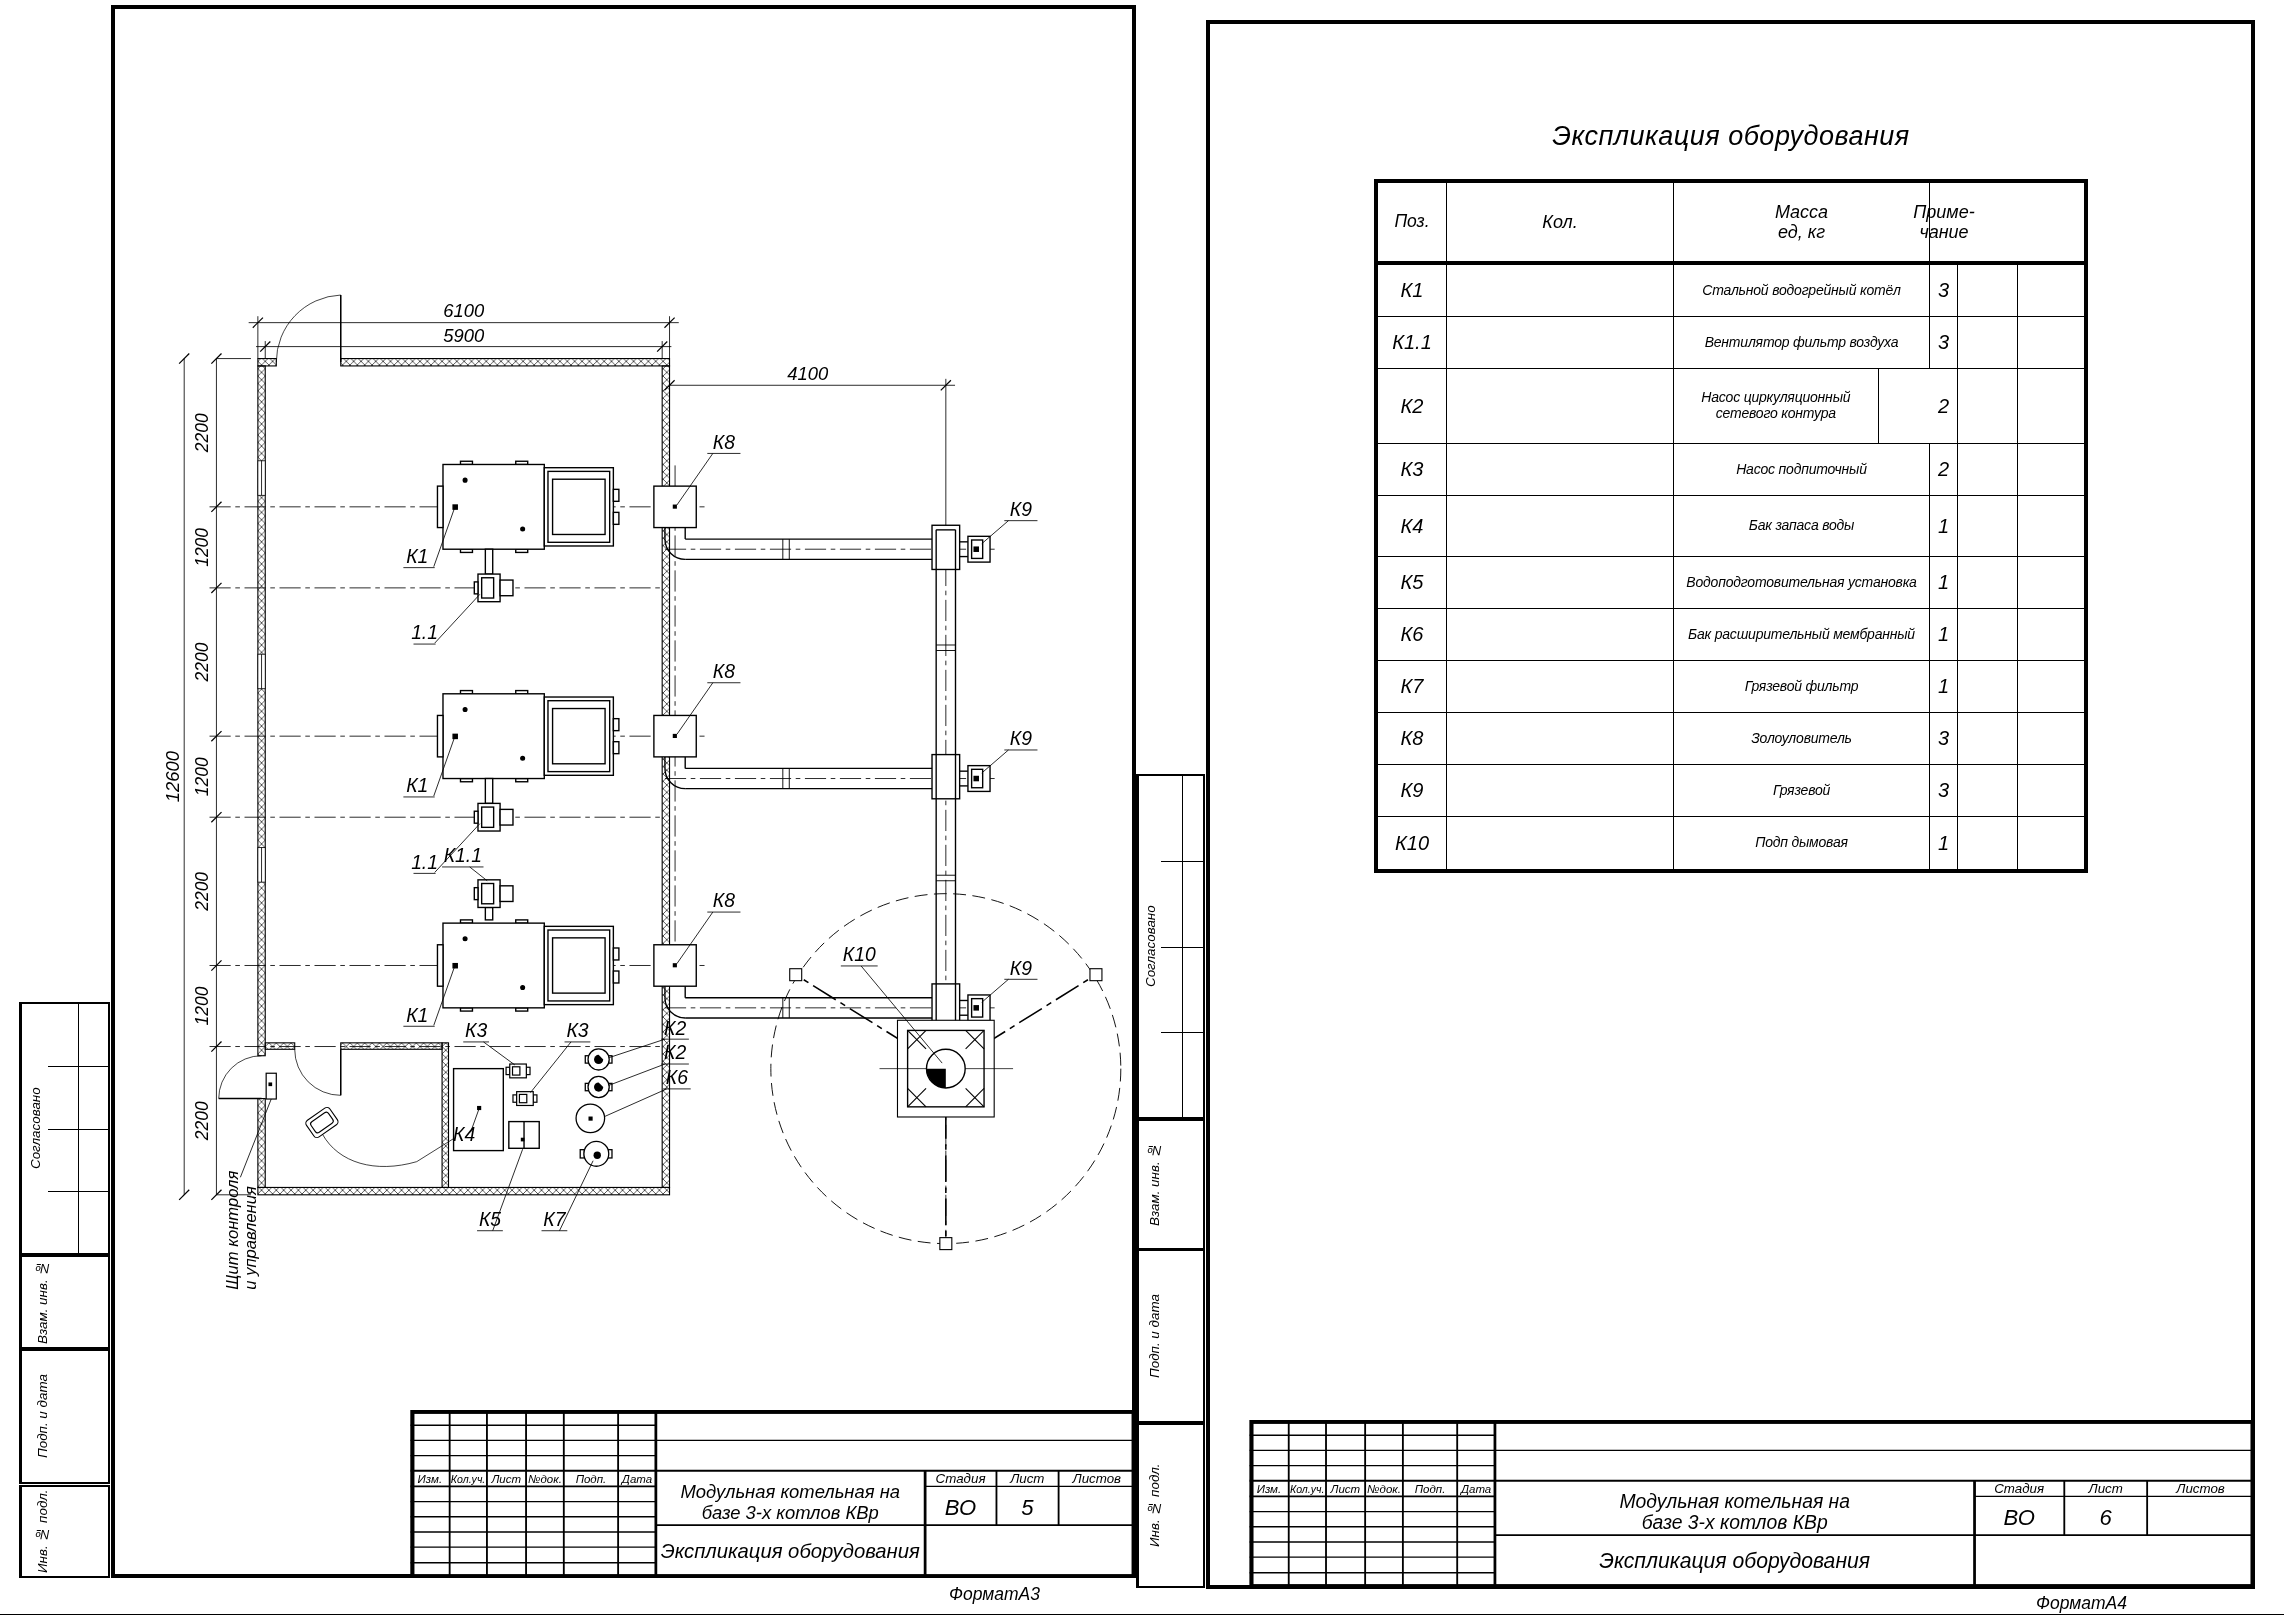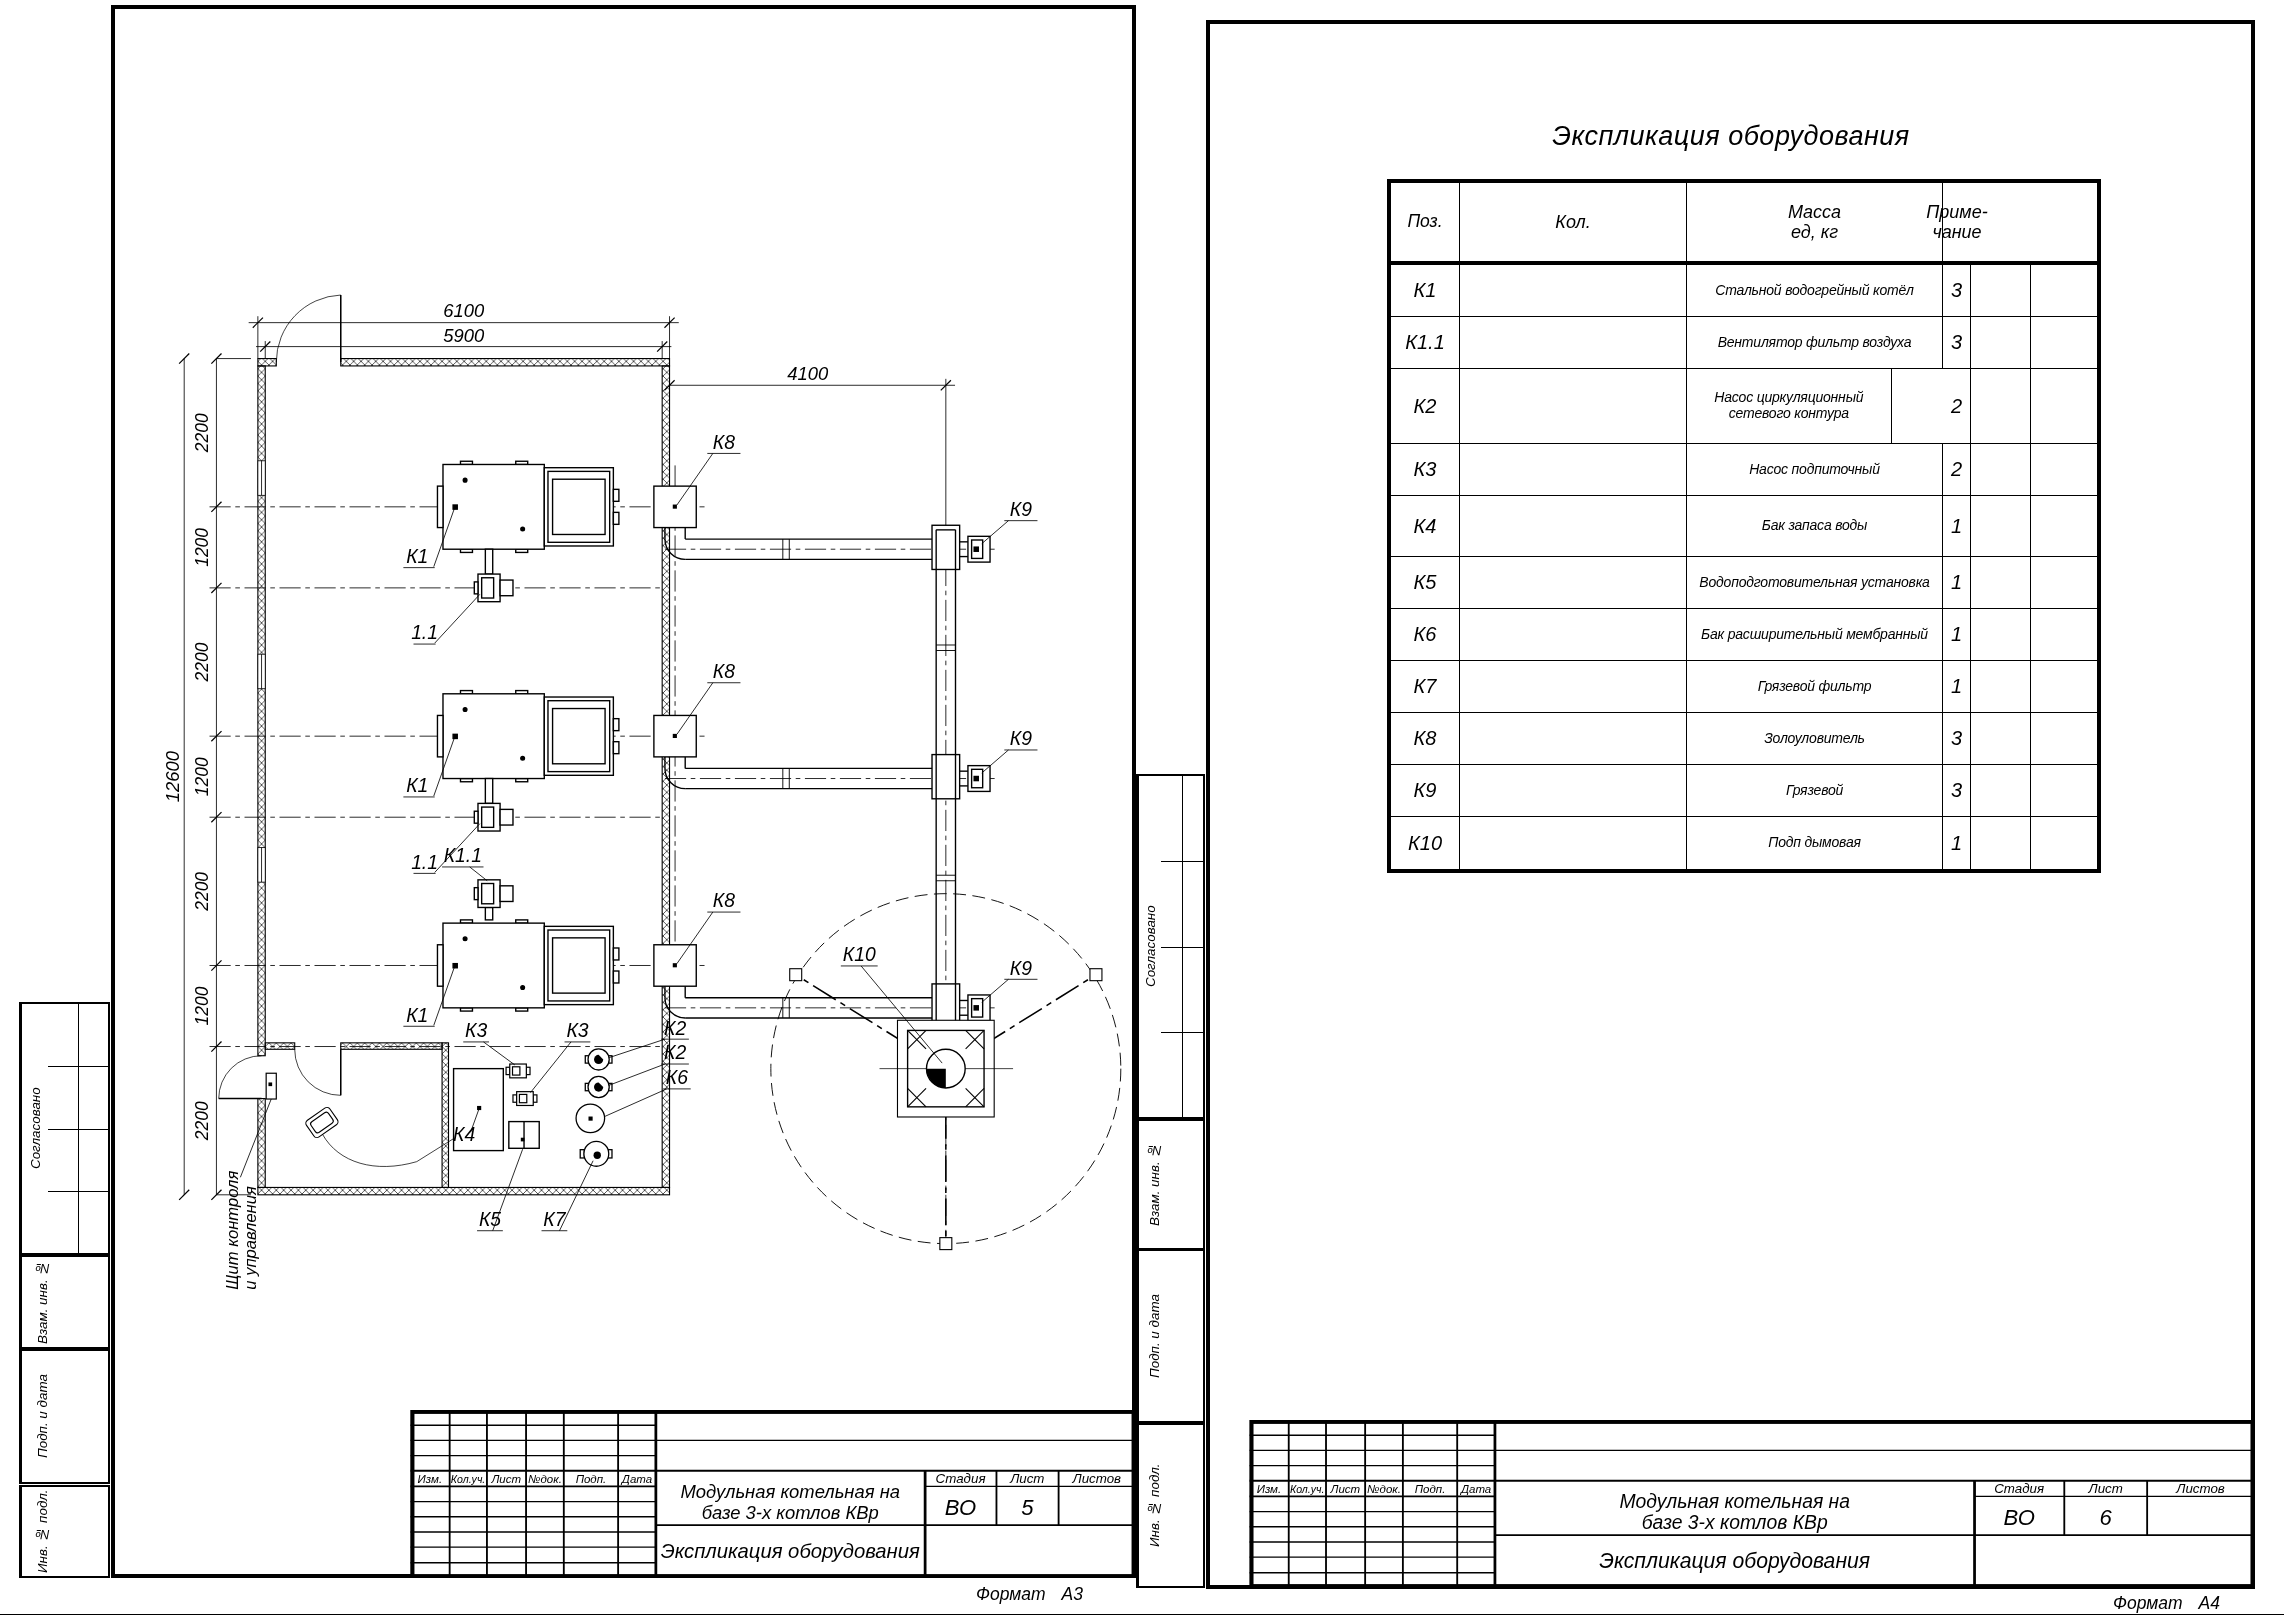--- a/index.html
+++ b/index.html
@@ -24,21 +24,21 @@
   .trow>div{border-right:1.8px solid #000;display:flex;flex-direction:column;align-items:center;justify-content:center;
     text-align:center;font-style:italic;line-height:1.12;}
   .trow>div:last-child{border-right:none;}
   .h-big{font-size:17.5px;}
   .h-small{font-size:18px;}
   .d-pos{font-size:20px;}
   .d-name{font-size:14px;letter-spacing:-0.2px;padding:0 2.8px;}
   .d-qty{font-size:20px;}
   .table-title{position:absolute;display:flex;align-items:center;justify-content:center;
     font:italic 27px "Liberation Sans",sans-serif;letter-spacing:0.5px;}
-  .fmt{position:absolute;display:flex;justify-content:flex-end;font:italic 17.5px "Liberation Sans",sans-serif;gap:16px;}
+  .fmt{position:absolute;display:flex;justify-content:flex-start;font:italic 17.5px "Liberation Sans",sans-serif;}
   svg text{font-family:"Liberation Sans",sans-serif;font-style:italic;fill:#000;}
 </style>
 </head>
 <body>
 
 <div id="canvas">
 
   <div class="abs frame" style="left:111px;top:4.6px;width:1025px;height:1573px;"></div>
 
   <div class="stamp" style="left:19.3px;top:1002px;width:91px;height:253px;">
@@ -539,21 +539,21 @@
     <div class="stamp-label" style="width:31px;">Подп. и дата</div>
     <div class="stamp-empty"></div>
   </div>
   <div class="stamp" style="left:1136px;top:1423px;width:69px;height:165px;">
     <div class="stamp-label" style="width:31px;">Инв. № подл.</div>
     <div class="stamp-empty"></div>
   </div>
 
   <div class="table-title" style="left:1374px;top:111px;width:714px;height:51px;">Экспликация оборудования</div>
 
-  <div class="spec-table" style="left:1374px;top:179px;width:714px;margin-left:13px;">
+  <div class="spec-table" style="left:1374px;top:179px;width:714px;">
     <div class="trow thead" style="height:78px;">
       <div class="h-big">Поз.</div>
       <div class="h-small">Кол.</div>
       <div class="h-small">
         <div>Масса</div>
         <div>ед, кг</div>
       </div>
       <div class="h-small">
         <div>Приме-</div>
         <div>чание</div>

